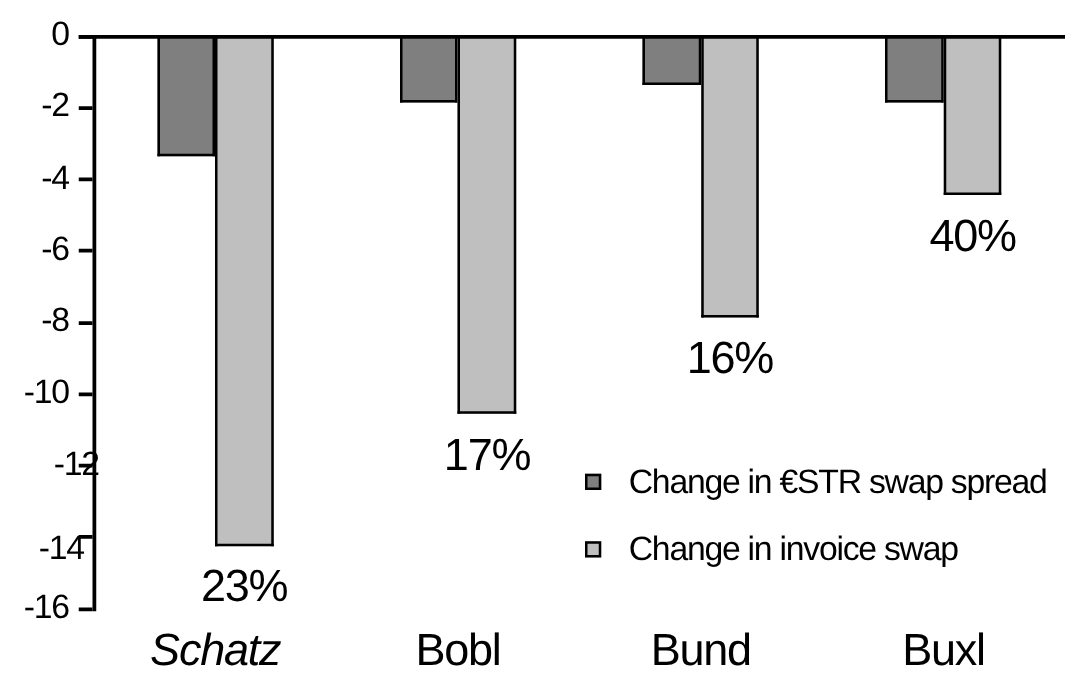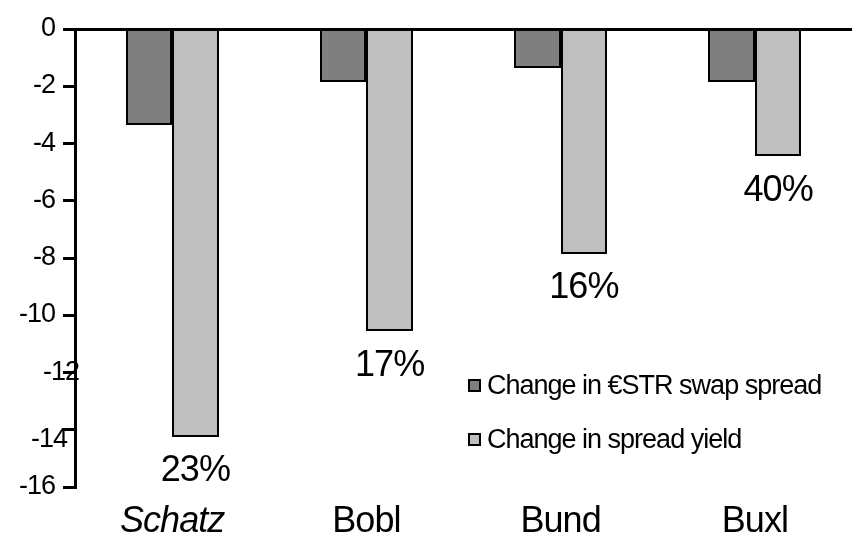--- a/index.html
+++ b/index.html
@@ -46,21 +46,21 @@
     font-size: 36px;
     line-height: 1;
     letter-spacing: -1px;
     text-align: center;
     white-space: nowrap;
   }
   .legend-row {
     position: absolute;
     display: flex;
     align-items: center;
-    gap: 6px;
+    gap: 22px;
     z-index: 4;
     text-align: right;
   }
   .legend-swatch {
     width: 9px;
     height: 9px;
     border: 2.5px solid #000000;
     flex: 0 0 auto;
   }
   .legend-label {
@@ -115,17 +115,17 @@
   <div class="axis-line" style="left:73.5px; top:27.5px; width:3px; height:461px;"></div>
   <div class="axis-line" style="left:63px; top:27.5px; width:789px; height:3px;"></div>
 
   <div>
     <div class="legend-row" style="left:468px; top:372px;">
       <span class="legend-swatch" style="background: rgb(127, 127, 127);"></span>
       <span class="legend-label">Change in €STR swap spread</span>
     </div>
     <div class="legend-row" style="left:468px; top:426px;">
       <span class="legend-swatch" style="background: rgb(191, 191, 191);"></span>
-      <span class="legend-label">Change in spread yield</span>
+      <span class="legend-label">Change in invoice swap</span>
     </div>
   </div>
 
 </div>
 
 </body></html>

